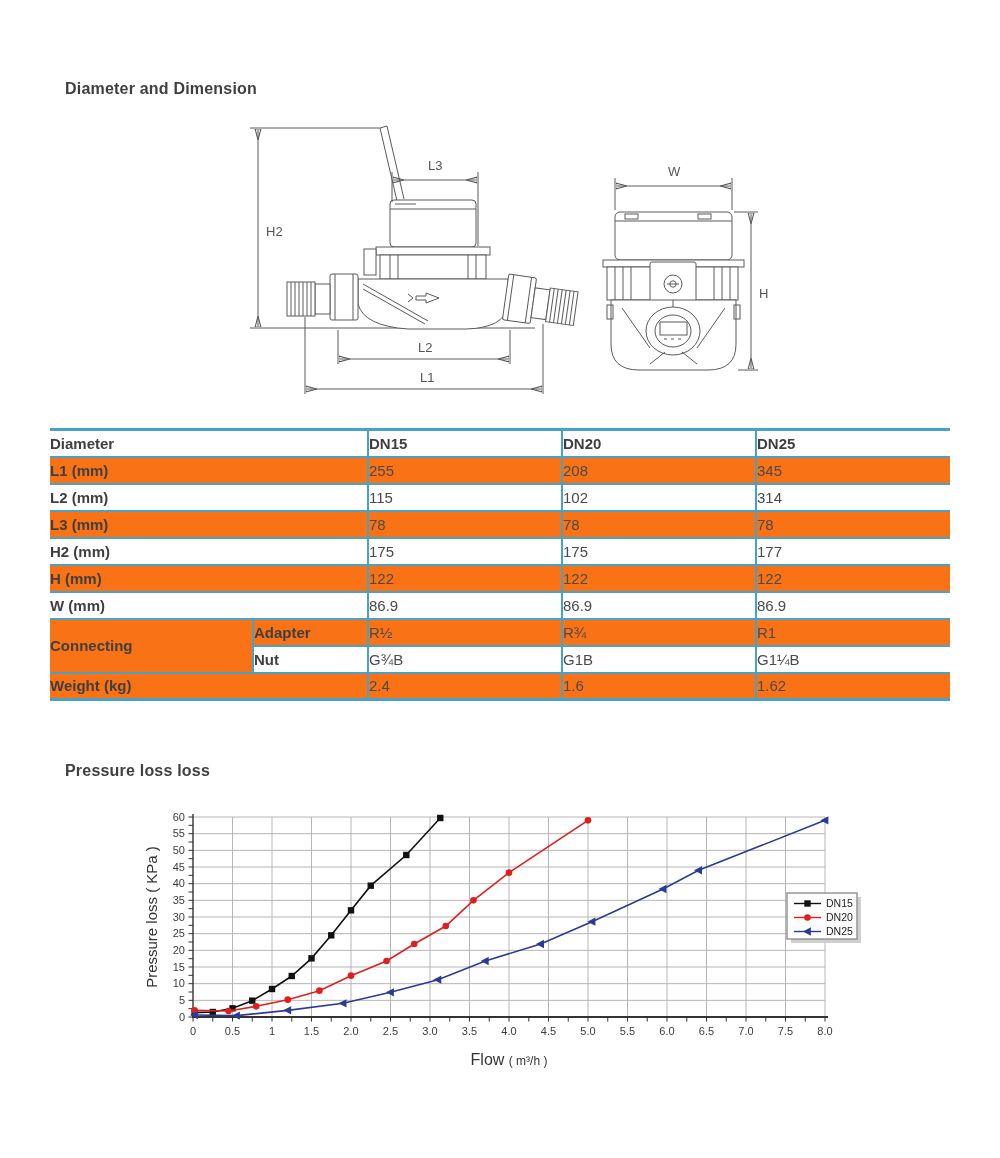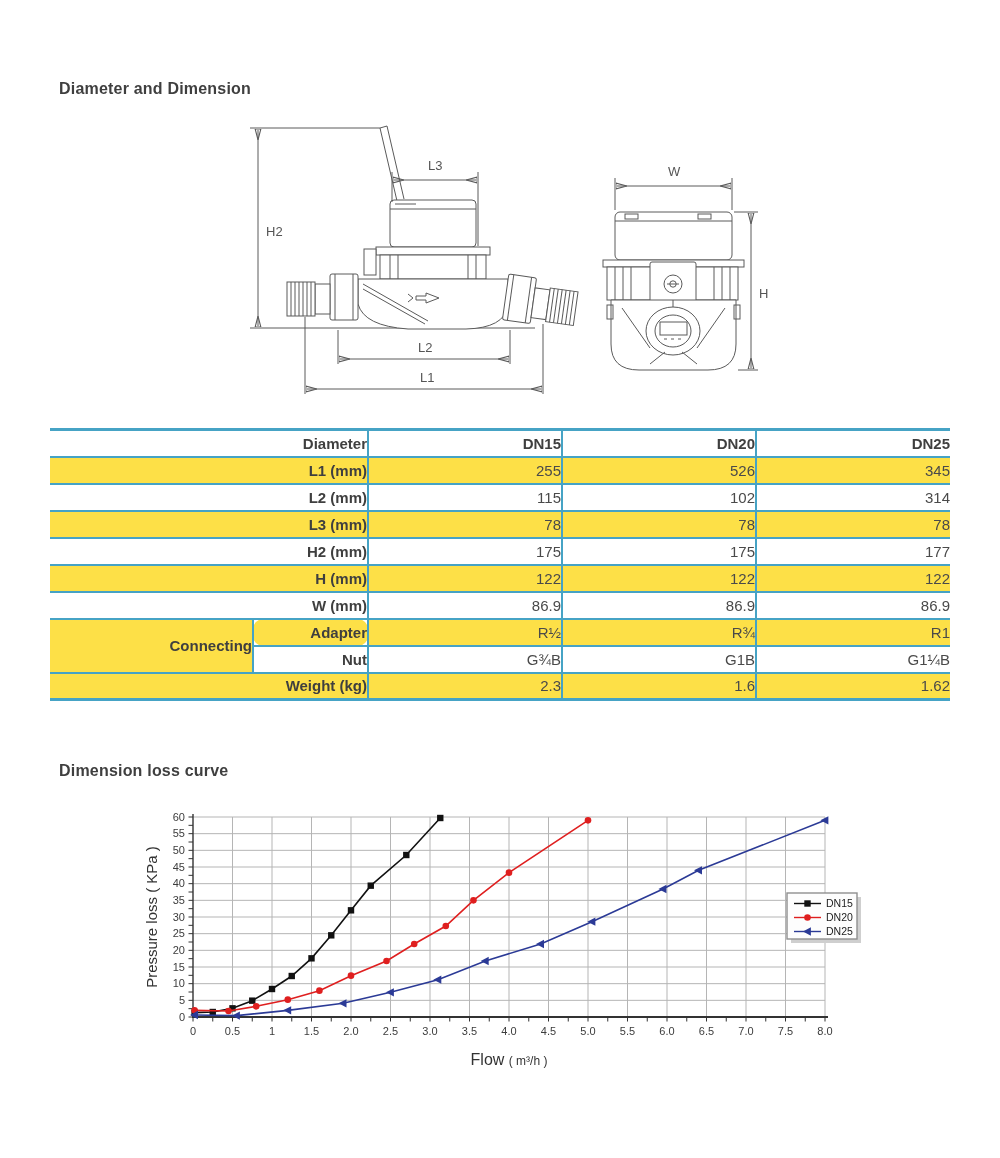--- a/index.html
+++ b/index.html
@@ -1,38 +1,38 @@
 <!DOCTYPE html>
 <html><head>
 <meta charset="utf-8">
 <style>
   * { margin:0; padding:0; box-sizing:border-box; }
   body { font-family:"Liberation Sans", sans-serif; background:#fff; }
   .page { position:relative; width:1000px; height:1158px; background:#fff; overflow:hidden; }
-  .sec-title { position:absolute; left:59px; font-size:16px; font-weight:bold; color:#3f3f3f; letter-spacing:0.2px; }
+  .sec-title { position:absolute; left:65px; font-size:16px; font-weight:bold; color:#3f3f3f; letter-spacing:0.2px; }
   #title1 { top:80px; }
   #title2 { top:762px; }
 
   
   #drawing { position:absolute; left:230px; top:112px; }
   #drawing path, #drawing line, #drawing rect, #drawing ellipse, #drawing circle, #drawing polyline
     { stroke:#5a5a5a; stroke-width:1; fill:none; }
   #drawing .fillw { fill:#ffffff; }
   #drawing text { fill:#555; font-size:13px; font-family:"Liberation Sans", sans-serif; stroke:none; }
   #drawing .dim { stroke:#5a5a5a; stroke-width:1; }
 
   
   #dim-table { position:absolute; left:50px; top:428px; width:900px; border-collapse:collapse; table-layout:fixed;
     border-top:3px solid #46a3c5; border-bottom:3px solid #46a3c5; }
   #dim-table td { height:27px; border-top:2px solid #46a3c5; border-bottom:2px solid #46a3c5;
-    text-align:right; vertical-align:middle; font-size:15px; color:#4a4a4a; }
+    text-align:left; vertical-align:middle; font-size:15px; color:#4a4a4a; }
   #dim-table td.lbl { font-weight:bold; color:#3f3f3f; }
   #dim-table td.v { border-left:2px solid #46a3c5; }
-  #dim-table td.sub { border-left:2px solid #46a3c5; font-weight:bold; color:#3f3f3f;border-radius:10px; }
-  #dim-table td.bg { background:#fde047;margin-left:36px; }
+  #dim-table td.sub { border-left:2px solid #46a3c5; font-weight:bold; color:#3f3f3f; }
+  #dim-table td.bg { background:#f97316;margin-left:36px; }
 
   
   #chart-wrap { position:absolute; left:135px; top:795px; }
   #chart-svg text { font-family:"Liberation Sans", sans-serif; }
 </style>
 </head>
 <body>
 
 <div class="page">
 
@@ -170,21 +170,21 @@
     <tbody>
         <tr>
       <td colspan="2" class="lbl">Diameter</td>
       <td class="v lbl">DN15</td>
       <td class="v lbl">DN20</td>
       <td class="v lbl">DN25</td>
     </tr>
     <tr>
       <td colspan="2" class="lbl bg">L1 (mm)</td>
       <td class="v bg">255</td>
-      <td class="v bg">526</td>
+      <td class="v bg">208</td>
       <td class="v bg">345</td>
     </tr>
     <tr>
       <td colspan="2" class="lbl">L2 (mm)</td>
       <td class="v">115</td>
       <td class="v">102</td>
       <td class="v">314</td>
     </tr>
     <tr>
       <td colspan="2" class="lbl bg">L3 (mm)</td>
@@ -218,28 +218,28 @@
       <td class="v bg">R1</td>
     </tr>
     <tr>
       <td class="sub">Nut</td>
       <td class="v">G¾B</td>
       <td class="v">G1B</td>
       <td class="v">G1¼B</td>
     </tr>
     <tr>
       <td colspan="2" class="lbl bg">Weight (kg)</td>
-      <td class="v bg">2.3</td>
+      <td class="v bg">2.4</td>
       <td class="v bg">1.6</td>
       <td class="v bg">1.62</td>
     </tr>
   </tbody>
     </table>
 
-  <div class="sec-title" id="title2">Dimension loss curve</div>
+  <div class="sec-title" id="title2">Pressure loss loss</div>
 
   <div id="chart-wrap">
     <svg id="chart-svg" width="815" height="275" viewBox="0 0 815 275">
         <g>
           <line x1="97.5" y1="22" x2="97.5" y2="222" stroke="#b5b5b5" stroke-width="1"></line>
           <line x1="137" y1="22" x2="137" y2="222" stroke="#b5b5b5" stroke-width="1"></line>
           <line x1="176.5" y1="22" x2="176.5" y2="222" stroke="#b5b5b5" stroke-width="1"></line>
           <line x1="216" y1="22" x2="216" y2="222" stroke="#b5b5b5" stroke-width="1"></line>
           <line x1="255.5" y1="22" x2="255.5" y2="222" stroke="#b5b5b5" stroke-width="1"></line>
           <line x1="295" y1="22" x2="295" y2="222" stroke="#b5b5b5" stroke-width="1"></line>

